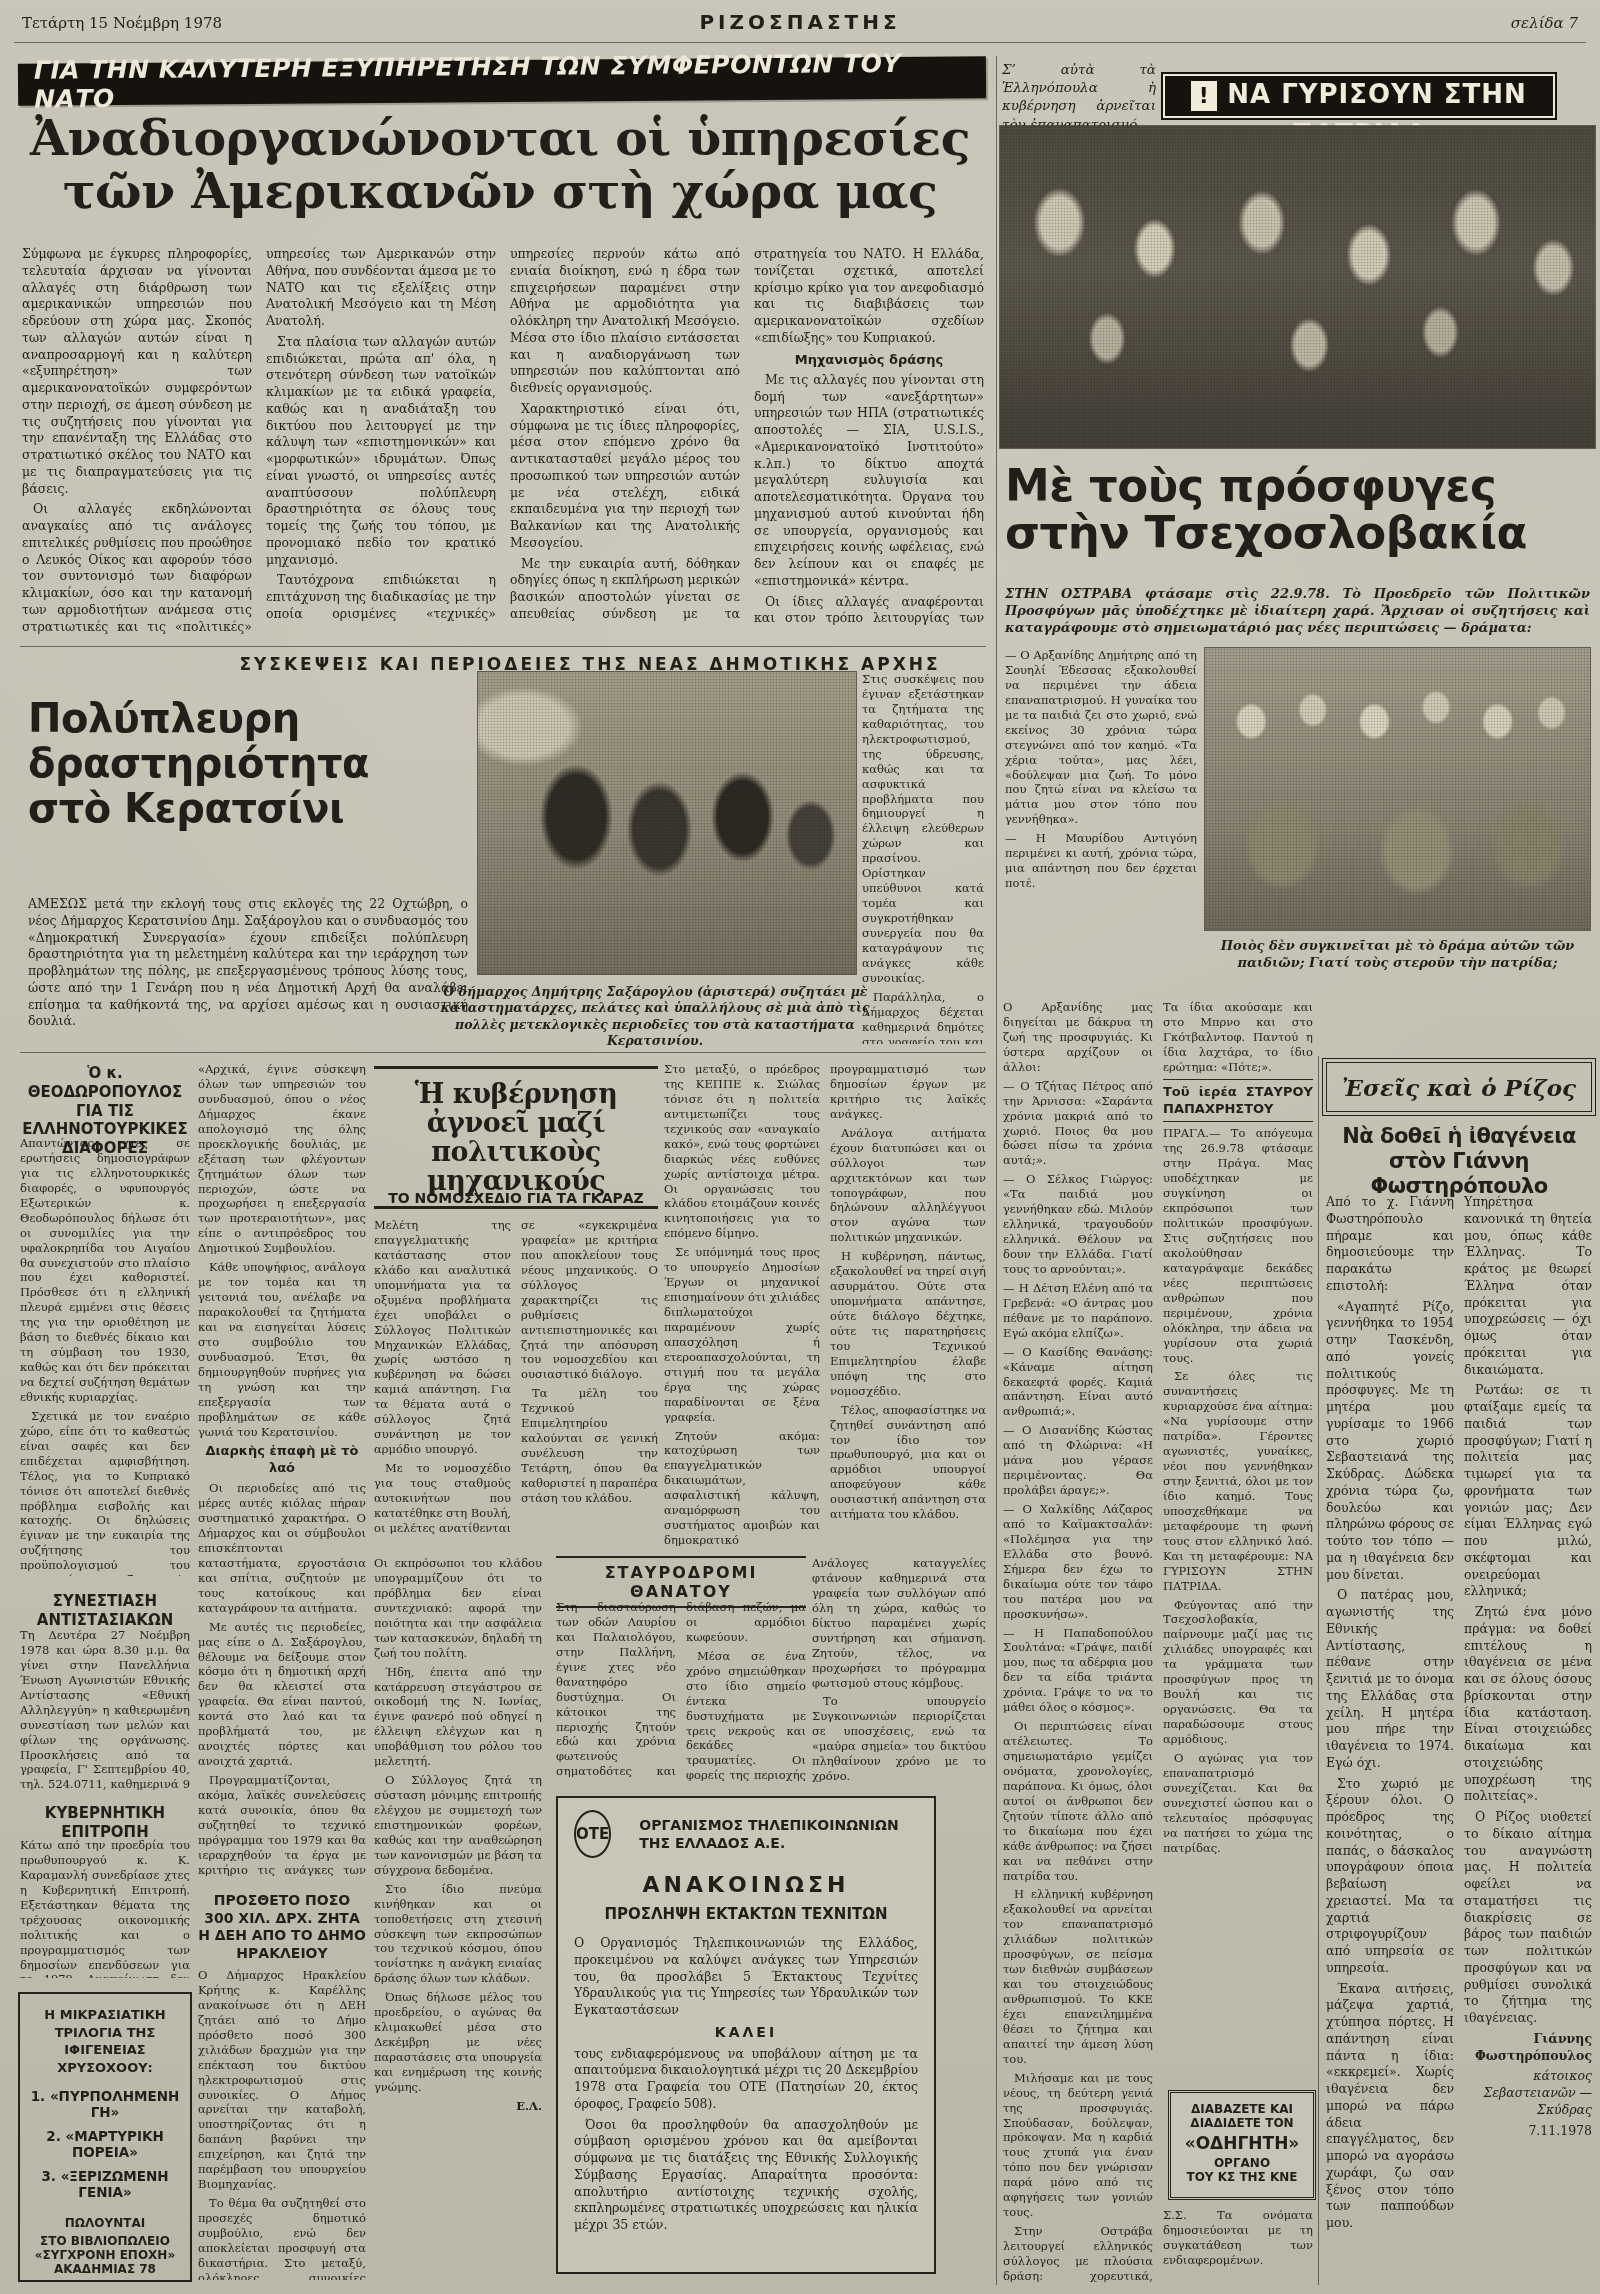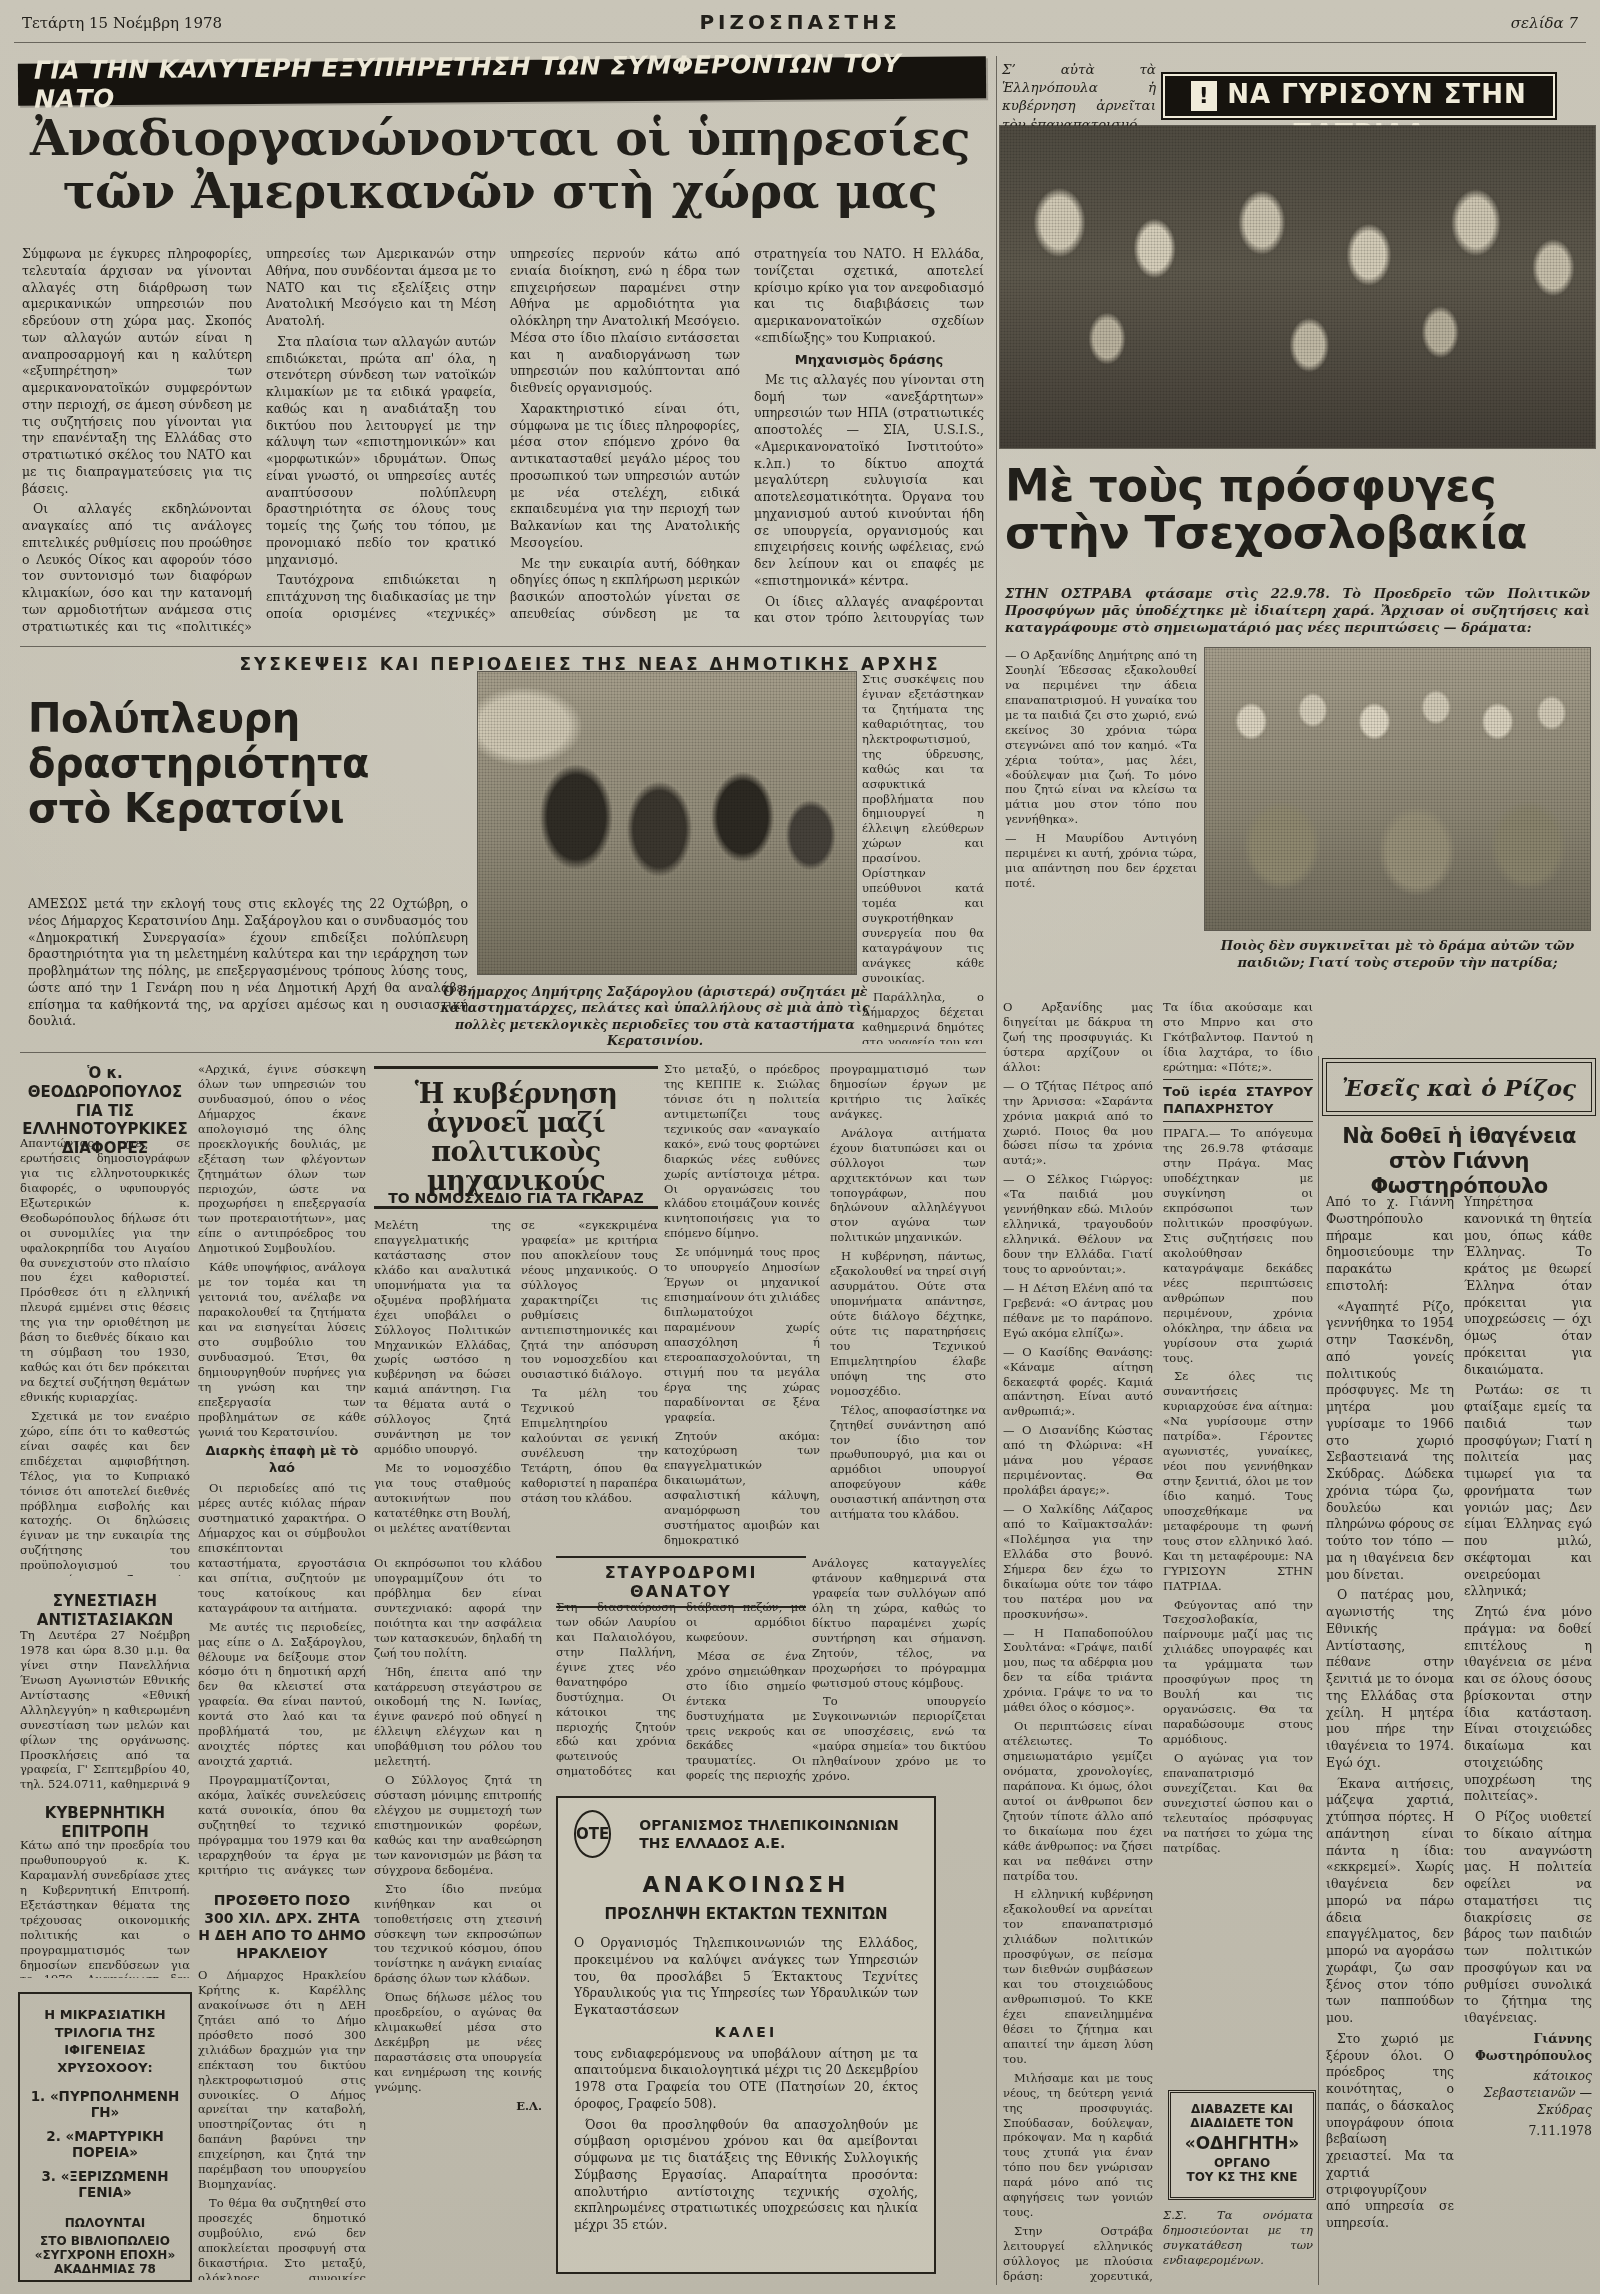--- a/index.html
+++ b/index.html
@@ -142,34 +142,34 @@
     <p>Ο αγώνας για τον επαναπατρισμό συνεχίζεται. Και θα συνεχιστεί ώσπου και ο τελευταίος πρόσφυγας να πατήσει το χώμα της πατρίδας.</p>
   </div>
   <div class="a dblbox" style="left:1168px;top:2090px;width:148px;height:110px;padding:9px 4px">
     <div style="font-size:12px">ΔΙΑΒΑΖΕΤΕ ΚΑΙ</div>
     <div style="font-size:12px">ΔΙΑΔΙΔΕΤΕ ΤΟΝ</div>
     <div style="font-size:17px;margin:3px 0">«ΟΔΗΓΗΤΗ»</div>
     <div style="font-size:12px">ΟΡΓΑΝΟ</div>
     <div style="font-size:12px">ΤΟΥ ΚΣ ΤΗΣ ΚΝΕ</div>
   </div>
   <div class="a bt" style="left:1163px;top:2208px;width:150px;height:77px">
-    <p class="noind" style="font-style:italic">Σ.Σ. Τα ονόματα δημοσιεύονται με τη συγκατάθεση των ενδιαφερομένων.</p>
+    <p class="noind" style="">Σ.Σ. Τα ονόματα δημοσιεύονται με τη συγκατάθεση των ενδιαφερομένων.</p>
   </div>
 
   <div class="a rizosbox" style="left:1326px;top:1062px;width:266px;height:50px">Ἐσεῖς καὶ ὁ Ρίζος</div>
   <div class="a sanshead center" style="left:1326px;top:1124px;width:266px;font-size:21px;line-height:1.2">
     <span style="display:block">Νὰ δοθεῖ ἡ ἰθαγένεια</span>
     <span style="display:block">στὸν Γιάννη Φωστηρόπουλο</span>
   </div>
   <div class="a bt bt12" style="left:1326px;top:1194px;width:128px;height:1088px">
     <p class="noind">Από το χ. Γιάννη Φωστηρόπουλο πήραμε και δημοσιεύουμε την παρακάτω επιστολή:</p>
     <p>«Αγαπητέ Ρίζο, γεννήθηκα το 1954 στην Τασκένδη, από γονείς πολιτικούς πρόσφυγες. Με τη μητέρα μου γυρίσαμε το 1966 στο χωριό Σεβαστειανά της Σκύδρας. Δώδεκα χρόνια τώρα ζω, δουλεύω και πληρώνω φόρους σε τούτο τον τόπο — μα η ιθαγένεια δεν μου δίνεται.</p>
     <p>Ο πατέρας μου, αγωνιστής της Εθνικής Αντίστασης, πέθανε στην ξενιτιά με το όνομα της Ελλάδας στα χείλη. Η μητέρα μου πήρε την ιθαγένεια το 1974. Εγώ όχι.</p>
+    <p>Στο χωριό με ξέρουν όλοι. Ο πρόεδρος της κοινότητας, ο παπάς, ο δάσκαλος υπογράφουν όποια βεβαίωση χρειαστεί. Μα τα χαρτιά στριφογυρίζουν από υπηρεσία σε υπηρεσία.</p>
     <p>Έκανα αιτήσεις, μάζεψα χαρτιά, χτύπησα πόρτες. Η απάντηση είναι πάντα η ίδια: «εκκρεμεί». Χωρίς ιθαγένεια δεν μπορώ να πάρω άδεια επαγγέλματος, δεν μπορώ να αγοράσω χωράφι, ζω σαν ξένος στον τόπο των παππούδων μου.</p>
-    <p>Στο χωριό με ξέρουν όλοι. Ο πρόεδρος της κοινότητας, ο παπάς, ο δάσκαλος υπογράφουν όποια βεβαίωση χρειαστεί. Μα τα χαρτιά στριφογυρίζουν από υπηρεσία σε υπηρεσία.</p>
   </div>
   <div class="a bt bt12" style="left:1464px;top:1194px;width:128px;height:1088px">
     <p class="noind">Υπηρέτησα κανονικά τη θητεία μου, όπως κάθε Έλληνας. Το κράτος με θεωρεί Έλληνα όταν πρόκειται για υποχρεώσεις — όχι όμως όταν πρόκειται για δικαιώματα.</p>
     <p>Ρωτάω: σε τι φταίξαμε εμείς τα παιδιά των προσφύγων; Γιατί η πολιτεία μας τιμωρεί για τα φρονήματα των γονιών μας; Δεν είμαι Έλληνας εγώ που μιλώ, σκέφτομαι και ονειρεύομαι ελληνικά;</p>
     <p>Ζητώ ένα μόνο πράγμα: να δοθεί επιτέλους η ιθαγένεια σε μένα και σε όλους όσους βρίσκονται στην ίδια κατάσταση. Είναι στοιχειώδες δικαίωμα και στοιχειώδης υποχρέωση της πολιτείας».</p>
     <p>Ο Ρίζος υιοθετεί το δίκαιο αίτημα του αναγνώστη μας. Η πολιτεία οφείλει να σταματήσει τις διακρίσεις σε βάρος των παιδιών των πολιτικών προσφύγων και να ρυθμίσει συνολικά το ζήτημα της ιθαγένειας.</p>
     <p class="sig">Γιάννης Φωστηρόπουλος</p>
     <p class="sig" style="font-weight:400;font-style:italic">κάτοικος Σεβαστειανῶν — Σκύδρας</p>
     <p class="sig" style="font-weight:400">7.11.1978</p>
   </div>

